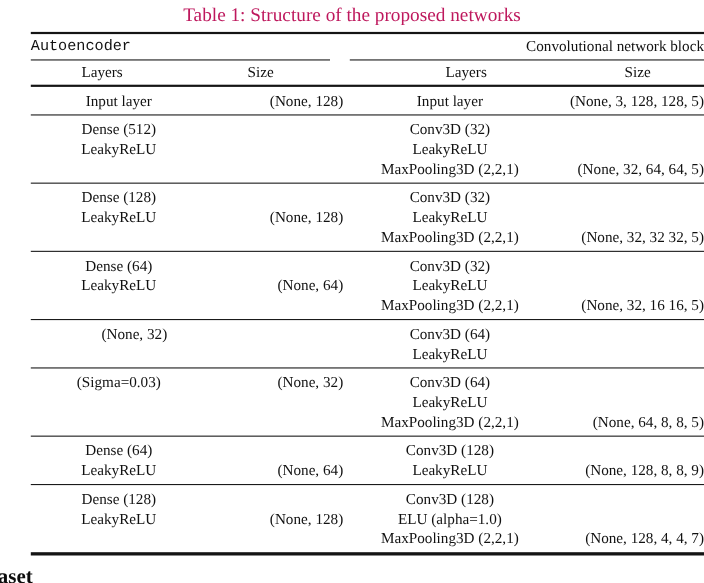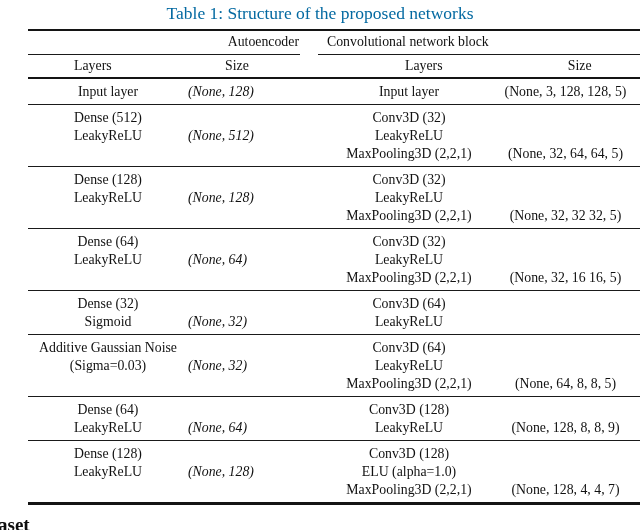--- a/index.html
+++ b/index.html
@@ -4,28 +4,28 @@
 <style>
   html,body{margin:0;padding:0;}
   body{
     width:640px;height:530px;overflow:hidden;position:relative;
     background:#ffffff;color:#111111;
     font-family:"Liberation Serif","DejaVu Serif",serif;
   }
   .page{position:relative;width:640px;height:530px;}
   .title{
     margin:3px 0 0 0;text-align:center;
-    font-size:17.5px;line-height:21px;font-weight:normal;color:#0369a1;
+    font-size:17.5px;line-height:21px;font-weight:normal;color:#be185d;
   }
   .table-wrap{position:absolute;left:28px;top:26px;width:612px;}
   .toprule{border-top:2.5px solid #141414;height:0;}
 
   .group-row{display:flex;align-items:center;height:22px;font-size:13.8px;}
-  .group-cell-left{width:299px;box-sizing:border-box;padding-right:28px;text-align:right;}
-  .group-cell-right{width:313px;text-align:left;}
+  .group-cell-left{width:299px;box-sizing:border-box;padding-right:28px;text-align:left;font-family:Liberation Mono, monospace;}
+  .group-cell-right{width:313px;text-align:right;}
 
   .cmid-row{display:flex;height:2px;}
   .cmid-left{width:272px;border-bottom:1.5px solid #1a1a1a;}
   .cmid-gap{width:18px;}
   .cmid-right{width:322px;border-bottom:1.5px solid #1a1a1a;}
 
   .colhdr-row{
     display:flex;align-items:center;height:22px;
     border-bottom:2px solid #141414;font-size:13.8px;gap:29px;
   }
@@ -37,23 +37,23 @@
 
   .brow{
     display:flex;align-items:flex-start;
     padding:3.5px 0;border-bottom:1.5px solid #1a1a1a;
     font-size:13.8px;line-height:18px;
   }
   .brow:last-child{border-bottom:3px solid #141414;}
   .pair-left{width:284px;display:flex;align-items:flex-end;}
   .pair-right{width:313px;display:flex;align-items:flex-end;}
   .lines-ae{width:160px;text-align:center;}
-  .size-ae{width:124px;text-align:left;font-style:italic;}
+  .size-ae{width:124px;text-align:right;}
   .lines-cnn{width:164px;text-align:center;}
-  .size-cnn{width:149px;text-align:center;}
+  .size-cnn{width:149px;text-align:right;}
   .line{white-space:nowrap;}
 
   .footer-fragment{
     position:absolute;left:-2px;top:511px;
     font-weight:bold;font-size:19px;color:#0d0d0d;
   }
 </style>
 </head>
 <body>
 
@@ -99,21 +99,20 @@
             </div>
             <div class="size-cnn">(None, 3, 128, 128, 5)</div>
           </div>
         </div>
         <div class="brow">
           <div class="pair-left">
             <div class="lines-ae">
               <div class="line">Dense (512)</div>
               <div class="line">LeakyReLU</div>
             </div>
-            <div class="size-ae">(None, 512)</div>
           </div>
           <div class="sp"></div>
           <div class="pair-right">
             <div class="lines-cnn">
               <div class="line">Conv3D (32)</div>
               <div class="line">LeakyReLU</div>
               <div class="line">MaxPooling3D (2,2,1)</div>
             </div>
             <div class="size-cnn">(None, 32, 64, 64, 5)</div>
           </div>
@@ -149,38 +148,33 @@
             <div class="lines-cnn">
               <div class="line">Conv3D (32)</div>
               <div class="line">LeakyReLU</div>
               <div class="line">MaxPooling3D (2,2,1)</div>
             </div>
             <div class="size-cnn">(None, 32, 16 16, 5)</div>
           </div>
         </div>
         <div class="brow">
           <div class="pair-left">
-            <div class="lines-ae">
-              <div class="line">Dense (32)</div>
-              <div class="line">Sigmoid</div>
-            </div>
             <div class="size-ae">(None, 32)</div>
           </div>
           <div class="sp"></div>
           <div class="pair-right">
             <div class="lines-cnn">
               <div class="line">Conv3D (64)</div>
               <div class="line">LeakyReLU</div>
             </div>
           </div>
         </div>
         <div class="brow">
           <div class="pair-left">
             <div class="lines-ae">
-              <div class="line">Additive Gaussian Noise</div>
               <div class="line">(Sigma=0.03)</div>
             </div>
             <div class="size-ae">(None, 32)</div>
           </div>
           <div class="sp"></div>
           <div class="pair-right">
             <div class="lines-cnn">
               <div class="line">Conv3D (64)</div>
               <div class="line">LeakyReLU</div>
               <div class="line">MaxPooling3D (2,2,1)</div>

